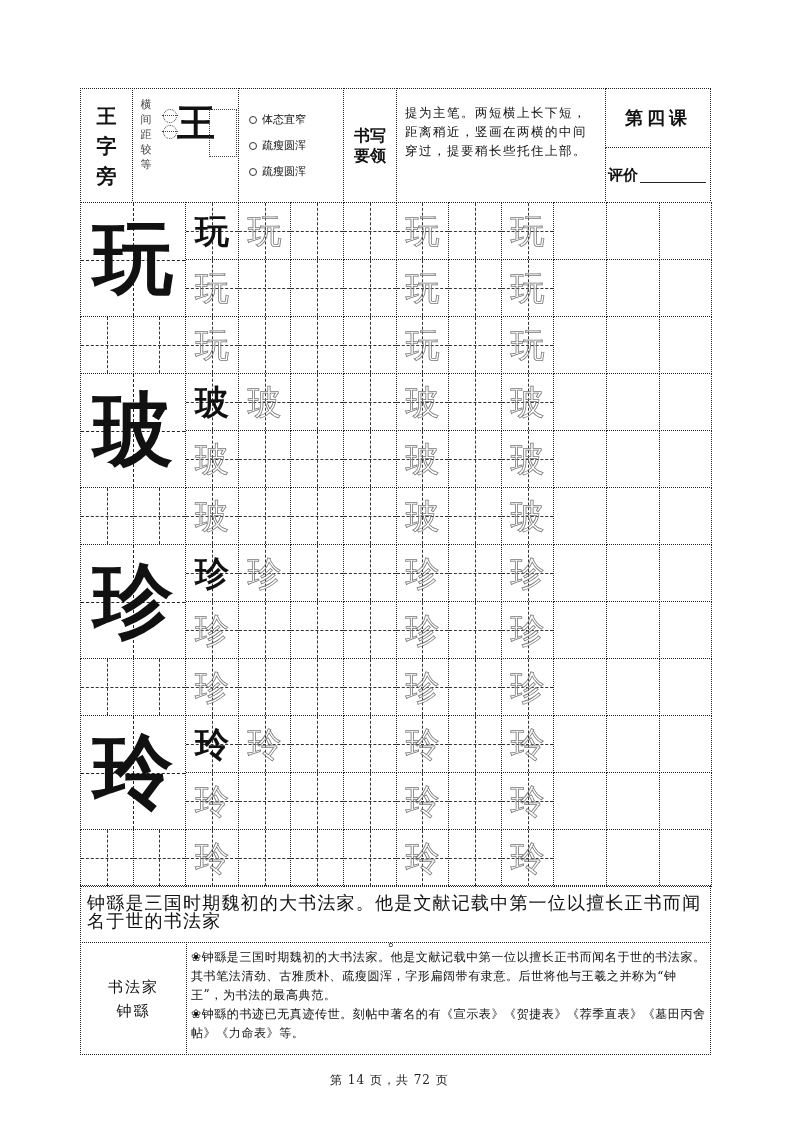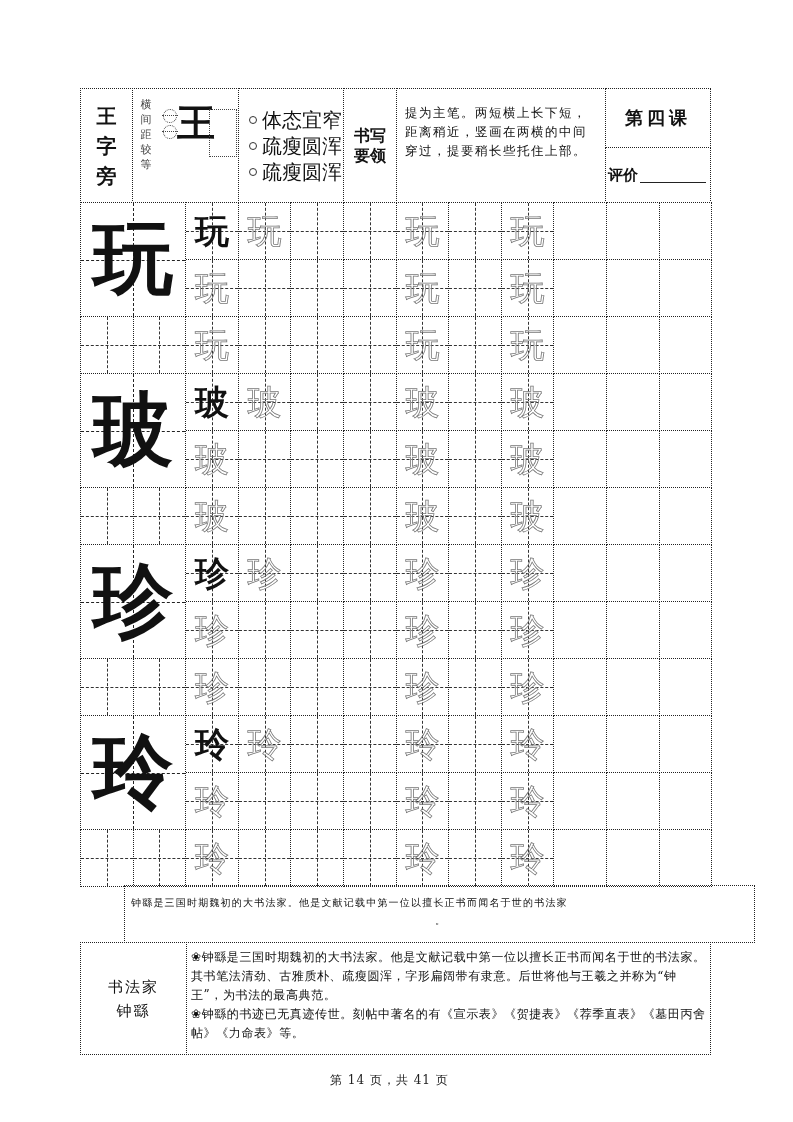--- a/index.html
+++ b/index.html
@@ -13,21 +13,21 @@
   .hdr-cell { position: absolute; box-sizing: border-box; border: 1.5px dotted #222; background: #fff; }
   .radical-name { display: flex; flex-direction: column; align-items: center; justify-content: center;
                   font-size: 20px; font-weight: bold; line-height: 30px; }
   .diagram-label { position: absolute; left: 6px; top: 8px; width: 14px; font-size: 11px; line-height: 15px; color: #444;
                    display: flex; flex-direction: column; align-items: center; }
   .diagram-rings { position: absolute; left: 30px; top: 20px; width: 14px; }
   .ring { width: 12px; height: 12px; border: 1px dotted #444; border-radius: 50%; margin-bottom: 2px; position: relative; }
   .ring::before { content: ""; position: absolute; left: -2px; right: -2px; top: 5px; border-top: 1px dotted #444; }
   .diagram-glyph { position: absolute; left: 44px; top: 14px; font-size: 38px; font-weight: bold; line-height: 40px; font-family: "DejaVu Serif", serif; }
   .diagram-box { position: absolute; left: 76px; top: 20px; width: 26px; height: 46px; border: 1px dotted #444; }
-  .bullet-list { position: absolute; left: 10px; top: 18px; font-size: 20px; line-height: 26px; }
+  .bullet-list { position: absolute; left: 10px; top: 18px; font-size: 11px; line-height: 26px; }
   .bullet-list .item { display: flex; align-items: center; gap: 5px; }
   .bullet-dot { width: 6px; height: 6px; border: 1px solid #333; border-radius: 50%; display: inline-block; }
   .key-title { display: flex; flex-direction: column; align-items: center; justify-content: center;
                font-family: "DejaVu Sans", sans-serif; font-weight: bold; font-size: 16px; line-height: 20px; }
   .desc { padding: 14px 6px 0 8px; font-size: 12.5px; line-height: 19px; }
   .desc .line { white-space: nowrap; letter-spacing: 1.5px; }
   .desc .center { text-align: center; }
   .lesson { display: flex; align-items: center; justify-content: center; font-size: 18px; font-weight: bold; letter-spacing: 4px; }
   .eval { display: flex; align-items: center; font-size: 15px; font-weight: bold; padding-left: 2px; text-align: center; }
   .eval .underline { display: inline-block; width: 66px; border-bottom: 1px solid #222; margin-left: 2px; height: 14px; }
@@ -40,21 +40,21 @@
               font-size: 34px; line-height: 1; z-index: 1; font-family: "DejaVu Serif", serif; }
   .cell .ch.solid { color: #111; font-weight: bold; }
   .cell .ch.trace { color: transparent; -webkit-text-stroke: 0.8px #777; }
   .big { position: absolute; box-sizing: border-box; border: 1.5px dotted #222; background: #fff; }
   .big::before { content: ""; position: absolute; left: 50%; top: 0; bottom: 0; border-left: 1.5px dashed #222; }
   .big::after  { content: ""; position: absolute; top: 50%; left: 0; right: 0; border-top: 1.5px dashed #222; }
   .big .ch { position: absolute; inset: 0; display: flex; align-items: center; justify-content: center;
              font-size: 80px; font-weight: bold; z-index: 1; font-family: "DejaVu Serif", serif; }
 
   
-  .comment { font-size: 10px; line-height: 18px; padding: 8px 4px 0 6px; letter-spacing: 1.2px; margin-left: 44px; }
+  .comment { font-size: 18px; line-height: 18px; padding: 8px 4px 0 6px; letter-spacing: 1.2px; }
   .comment .tail { text-align: center; }
   .bio-title { display: flex; flex-direction: column; align-items: center; justify-content: center; font-size: 15px; line-height: 24px; letter-spacing: 2px; }
   .bio-body { font-size: 12px; line-height: 19px; padding: 5px 4px 0 4px; letter-spacing: 0.6px; }
   .footer { position: absolute; top: 1072px; left: 330px; font-size: 12px; letter-spacing: 1px; color: #222; }
   .watermark { position: absolute; top: 1128px; left: 530px; font-family: "DejaVu Sans", sans-serif; font-size: 17px; color: #333;
                text-shadow: 1px 1px 0 #fff, -1px -1px 0 #999; }
 </style>
 </head>
 <body>
 
@@ -347,15 +347,15 @@
 
   <div class="abs bd bio-body" style="left:186px;top:942px;width:525px;height:113px;">
     <div>❀钟繇是三国时期魏初的大书法家。他是文献记载中第一位以擅长正书而闻名于世的书法家。其书笔法清劲、古雅质朴、疏瘦圆浑，字形扁阔带有隶意。后世将他与王羲之并称为“钟王”，为书法的最高典范。</div>
     <div>❀钟繇的书迹已无真迹传世。刻帖中著名的有《宣示表》《贺捷表》《荐季直表》《墓田丙舍帖》《力命表》等。</div>
   </div>
   <div class="abs bd bio-title" style="left:80px;top:942px;width:107px;height:113px;">
     <span>书法家</span>
     <span>钟繇</span>
   </div>
 
-  <div class="footer">第 14 页，共 41 页</div>
+  <div class="footer">第 14 页，共 72 页</div>
   <div class="watermark">头条 @天天练字电子字帖库</div>
 </div>
 
 </body></html>

